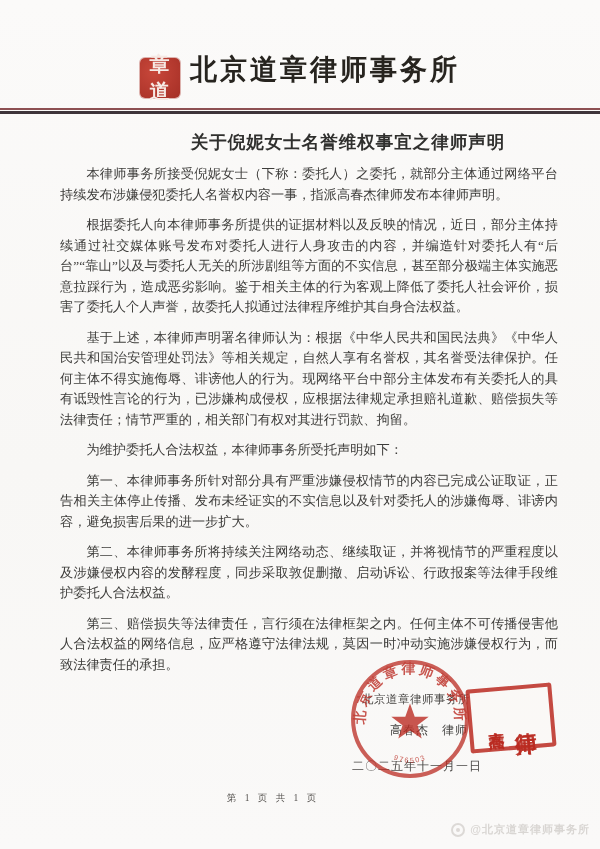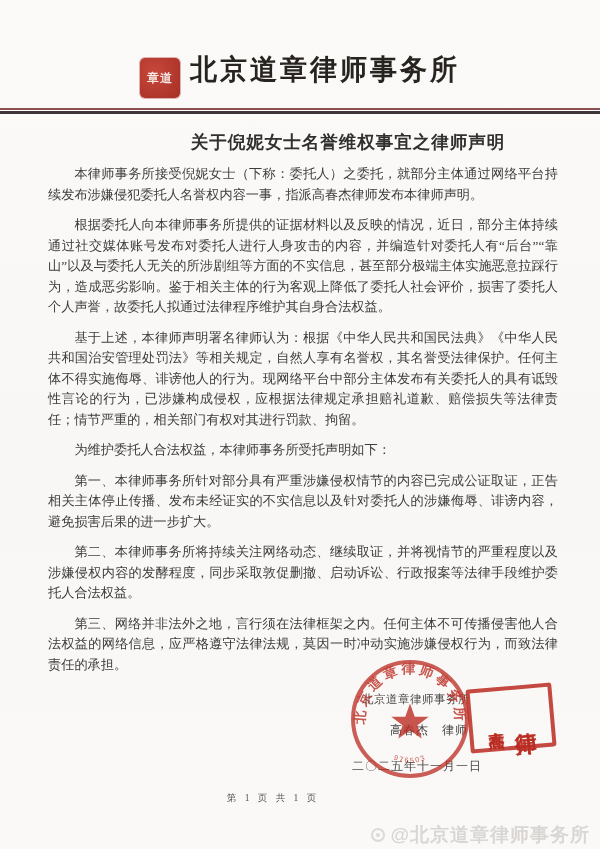--- a/index.html
+++ b/index.html
@@ -18,23 +18,24 @@
   
   .letterhead{
     position:absolute;top:56px;left:0;width:600px;height:52px;
     display:flex;align-items:flex-start;justify-content:center;gap:10px;
   }
   .lh-logo{
     width:40px;height:40px;margin-top:2px;
     background:radial-gradient(circle at 35% 35%,#c8473a,#a52f26);
     border-radius:5px;
     display:flex;align-items:center;justify-content:center;
-    color:#f6e9e4;font-weight:bold;font-size:12px;letter-spacing:1px;
+    color:#f6e9e4;font-weight:bold;font-size:20px;letter-spacing:1px;
     box-shadow:0 0 0 1px rgba(165,47,38,.35);
     font-family:Liberation Sans, sans-serif;
+    text-align:center;
   }
   .lh-names{display:flex;flex-direction:column;align-items:center;}
   .lh-cn{
     font-size:27px;font-weight:bold;color:#27241f;
     letter-spacing:3px;line-height:1.1;
     transform:scaleY(1.05);
     font-family:"Liberation Serif","DejaVu Serif",serif;
   }
   .lh-en{
     margin-top:3px;
@@ -52,21 +53,21 @@
     position:absolute;top:130px;left:0;width:600px;
     text-align:center;font-size:17.5px;font-weight:bold;color:#30302e;
     letter-spacing:1px;
     padding-left:48px;
   }
   .doc-body{
     position:absolute;top:164px;left:44px;width:514px;height:556px;
     font-size:13.2px;line-height:20.5px;color:#3d3c3a;
     text-align:justify;
   }
-  .doc-body p{margin:0 0 10px 4px;text-indent:2em;}
+  .doc-body p{margin:0 0 10px 16px;text-indent:2em;}
   
   .sig-firm{
     position:absolute;top:692px;left:352px;width:128px;
     text-align:center;font-size:11.5px;color:#4a4846;letter-spacing:.5px;
     white-space:nowrap;
   }
   .sig-lawyer{
     position:absolute;top:722px;left:368px;width:100px;
     text-align:right;font-size:12px;color:#454442;letter-spacing:1px;
     white-space:nowrap;
@@ -97,21 +98,21 @@
   .seal-square .col-right{font-size:22px;letter-spacing:2px;}
   .seal-square .col-left{font-size:16px;letter-spacing:1px;}
   
   .page-footer{
     position:absolute;top:792px;left:0;width:546px;
     text-align:center;font-size:9.5px;color:#55524f;letter-spacing:3px;
   }
   .watermark{
     position:absolute;top:822px;right:10px;
     display:flex;align-items:center;gap:5px;
-    color:#d9d6d3;font-size:19px;font-weight:bold;letter-spacing:1px;
+    color:#d9d6d3;font-size:11px;font-weight:bold;letter-spacing:1px;
     font-family:"Liberation Sans","DejaVu Sans",sans-serif;
   }
   .wm-icon{
     width:14px;height:14px;border:2px solid #dcd9d6;border-radius:50%;
     position:relative;box-sizing:border-box;
   }
   .wm-icon::after{
     content:"";position:absolute;left:3px;top:3px;width:4px;height:4px;
     background:#dcd9d6;border-radius:50%;
   }
@@ -135,21 +136,21 @@
 
   <div class="doc-title">关于倪妮女士名誉维权事宜之律师声明</div>
 
   <div class="doc-body">
     <p>本律师事务所接受倪妮女士（下称：委托人）之委托，就部分主体通过网络平台持续发布涉嫌侵犯委托人名誉权内容一事，指派高春杰律师发布本律师声明。</p>
     <p>根据委托人向本律师事务所提供的证据材料以及反映的情况，近日，部分主体持续通过社交媒体账号发布对委托人进行人身攻击的内容，并编造针对委托人有“后台”“靠山”以及与委托人无关的所涉剧组等方面的不实信息，甚至部分极端主体实施恶意拉踩行为，造成恶劣影响。鉴于相关主体的行为客观上降低了委托人社会评价，损害了委托人个人声誉，故委托人拟通过法律程序维护其自身合法权益。</p>
     <p>基于上述，本律师声明署名律师认为：根据《中华人民共和国民法典》《中华人民共和国治安管理处罚法》等相关规定，自然人享有名誉权，其名誉受法律保护。任何主体不得实施侮辱、诽谤他人的行为。现网络平台中部分主体发布有关委托人的具有诋毁性言论的行为，已涉嫌构成侵权，应根据法律规定承担赔礼道歉、赔偿损失等法律责任；情节严重的，相关部门有权对其进行罚款、拘留。</p>
     <p>为维护委托人合法权益，本律师事务所受托声明如下：</p>
     <p>第一、本律师事务所针对部分具有严重涉嫌侵权情节的内容已完成公证取证，正告相关主体停止传播、发布未经证实的不实信息以及针对委托人的涉嫌侮辱、诽谤内容，避免损害后果的进一步扩大。</p>
     <p>第二、本律师事务所将持续关注网络动态、继续取证，并将视情节的严重程度以及涉嫌侵权内容的发酵程度，同步采取敦促删撤、启动诉讼、行政报案等法律手段维护委托人合法权益。</p>
-    <p>第三、网络并非法外之地，言行须在法律框架之内。任何主体不可传播侵害他人合法权益的网络信息，应严格遵守法律法规，莫因一时冲动实施涉嫌侵权行为，而致法律责任的承担。</p>
+    <p>第三、赔偿损失等法律责任，言行须在法律框架之内。任何主体不可传播侵害他人合法权益的网络信息，应严格遵守法律法规，莫因一时冲动实施涉嫌侵权行为，而致法律责任的承担。</p>
   </div>
 
   <div class="sig-firm">北京道章律师事务所</div>
   <div class="sig-lawyer">高春杰　律师</div>
   <div class="sig-date">二〇二五年十一月一日</div>
 
   <svg class="seal-round" viewBox="0 0 150 150">
     <defs>
       <path id="sealArc" d="M 24,98 A 56,56 0 1 1 126,98" fill="none"></path>
       <path id="serialArc" d="M 48,121 A 50,50 0 0 0 102,121" fill="none"></path>

